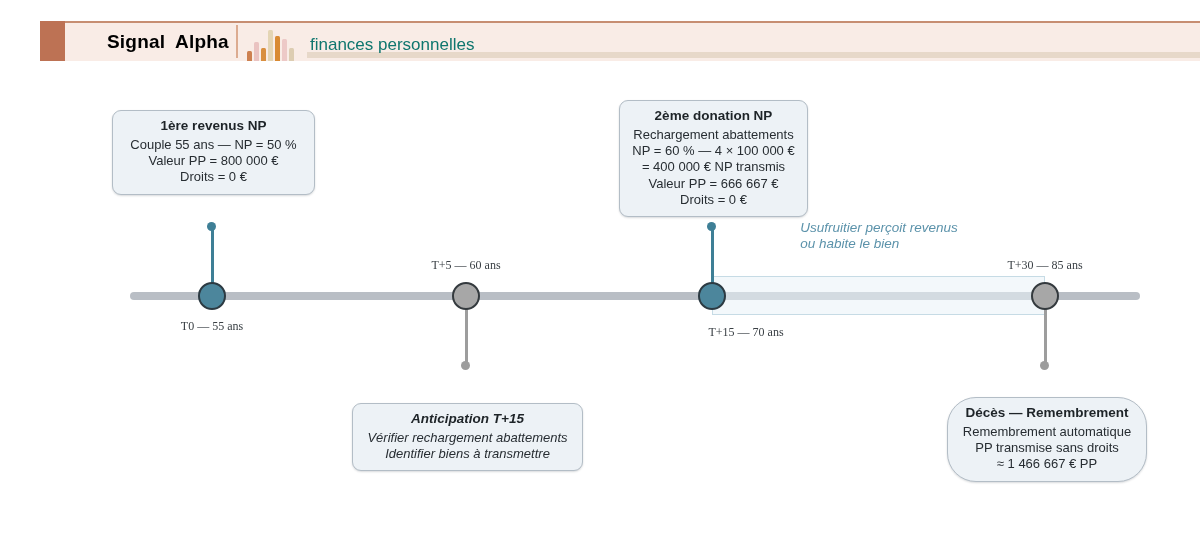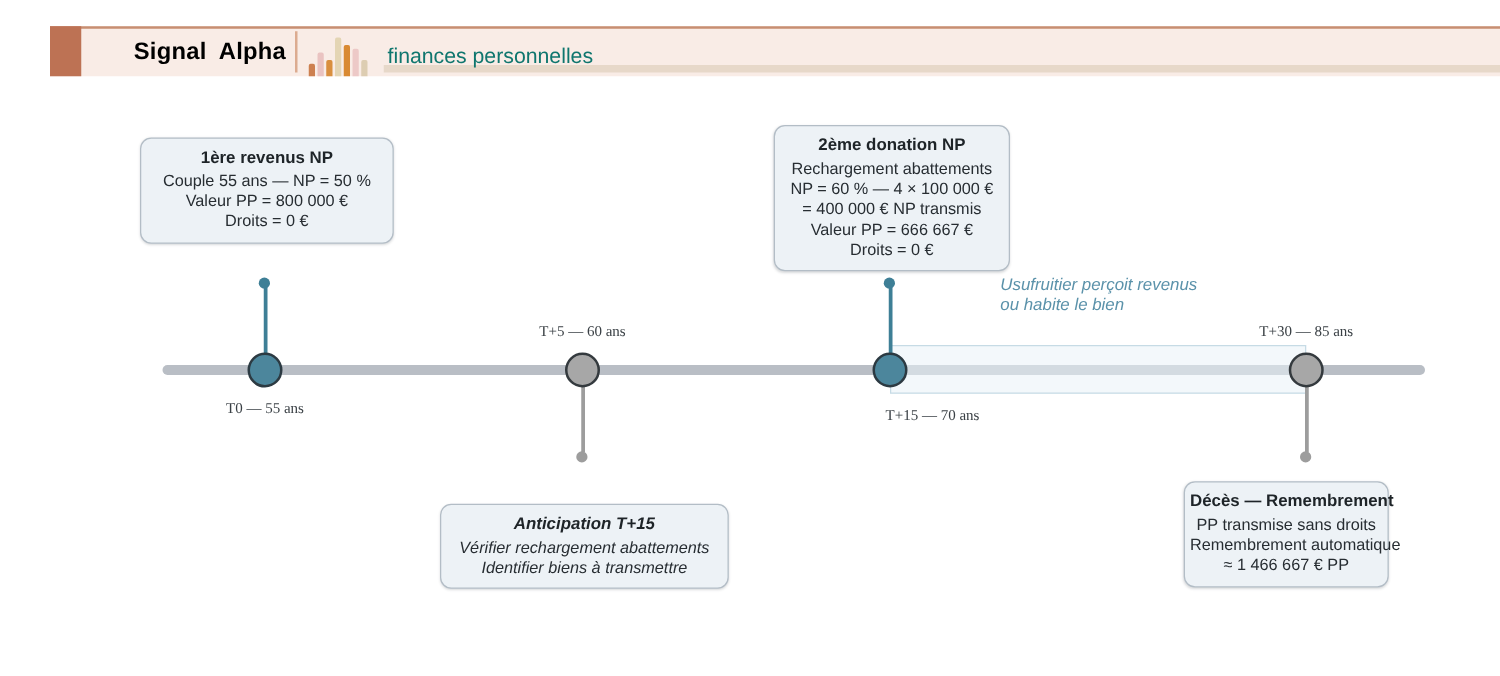--- a/index.html
+++ b/index.html
@@ -58,21 +58,21 @@
   
   .callout{position:absolute;box-sizing:border-box;background:#edf2f6;
     border:1px solid #b3bdc6;border-radius:9px;padding:7px 4px 8px;
     text-align:center;box-shadow:0 1px 2px rgba(40,50,60,.18);z-index:5;}
   .callout .title{font-size:13.5px;font-weight:bold;color:#1e2428;
     margin-bottom:4px;white-space:nowrap;}
   .callout .line{font-size:13px;color:#272d32;line-height:16.2px;white-space:nowrap;}
   .c1{left:112px;top:110px;width:203px;}
   .c2{left:619px;top:100px;width:189px;}
   .c3{left:352px;top:403px;width:231px;font-style:italic;}
-  .c4{left:947px;top:385px;width:164px;}
+  .c4{left:947px;top:397px;width:200px;border-radius:29px;}
 </style>
 </head>
 <body>
 
 <div class="page">
 
   <div class="header-band"></div>
   <div class="logo-square"></div>
   <span class="brand">Signal Alpha</span>
   <div class="header-divider"></div>
@@ -132,18 +132,18 @@
   </div>
 
   <div class="callout c3">
     <div class="title">Anticipation T+15</div>
     <div class="line">Vérifier rechargement abattements</div>
     <div class="line">Identifier biens à transmettre</div>
   </div>
 
   <div class="callout c4">
     <div class="title">Décès — Remembrement</div>
+    <div class="line">Remembrement automatique</div>
     <div class="line">PP transmise sans droits</div>
-    <div class="line">Remembrement automatique</div>
     <div class="line">≈ 1 466 667 € PP</div>
   </div>
 
 </div>
 
 </body></html>

